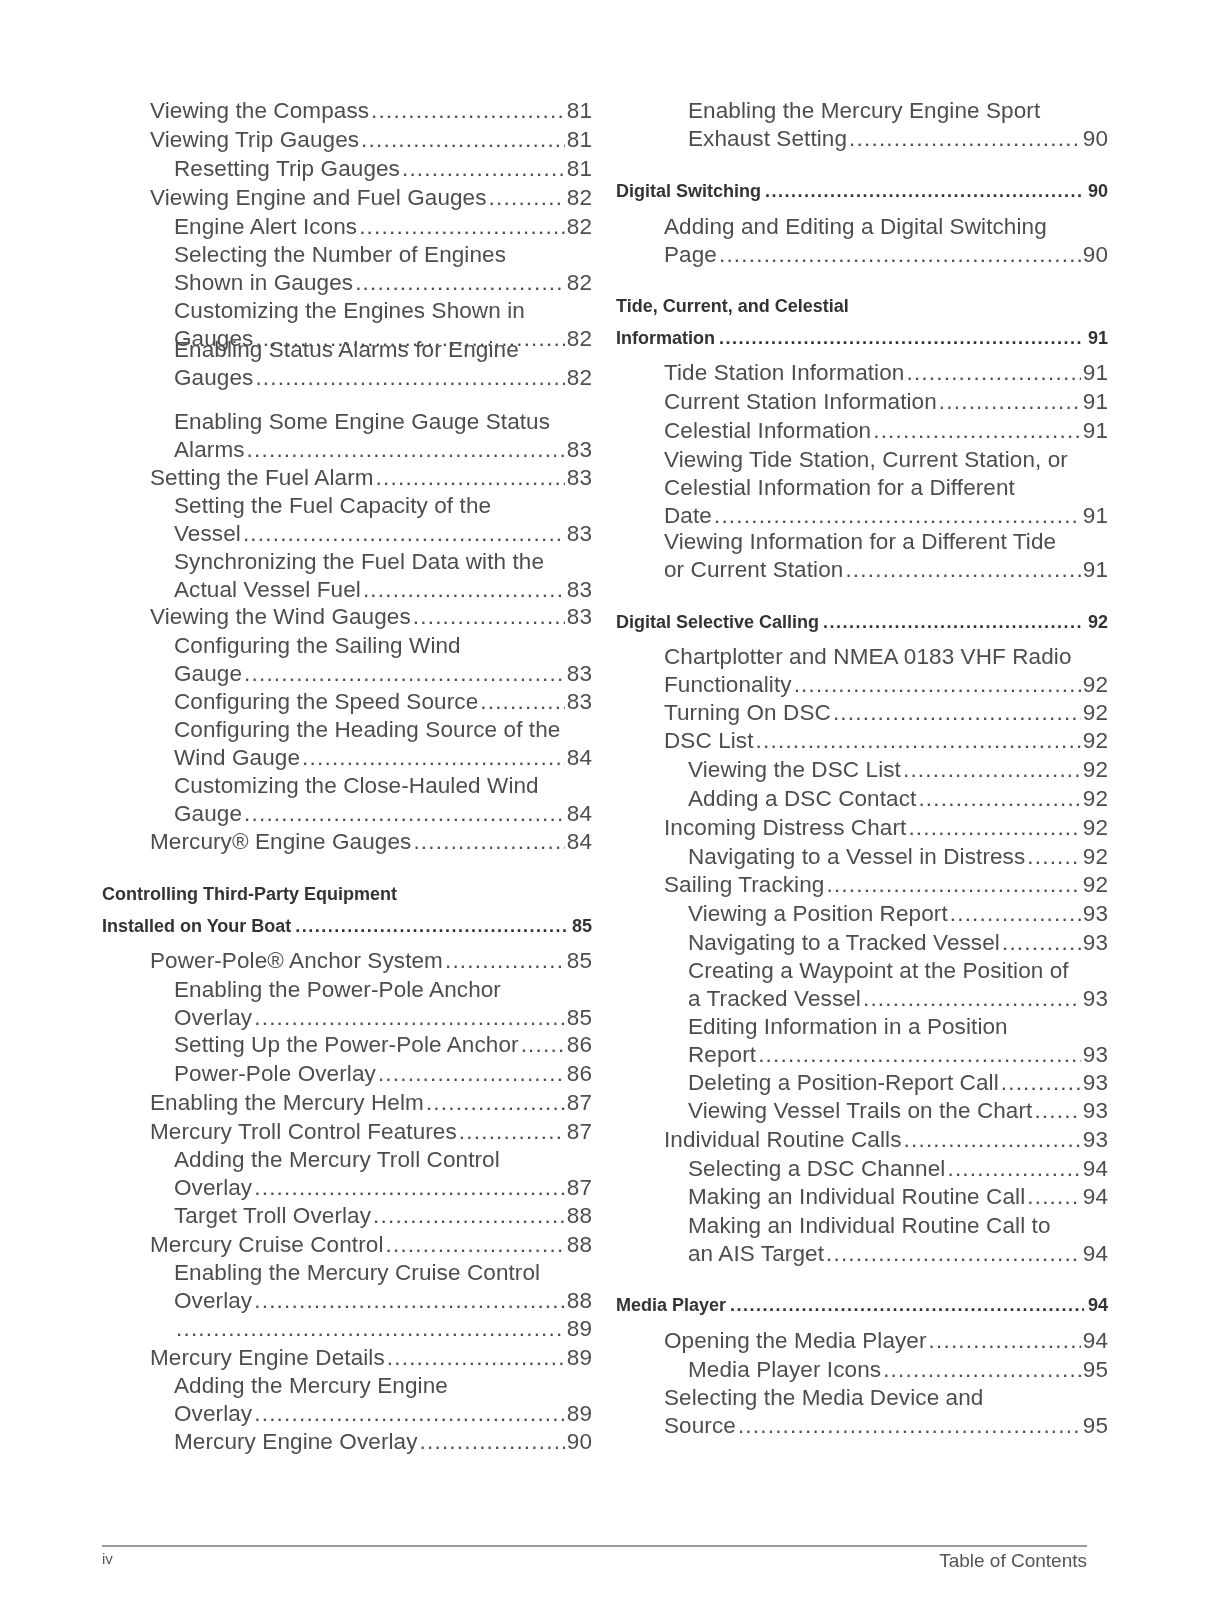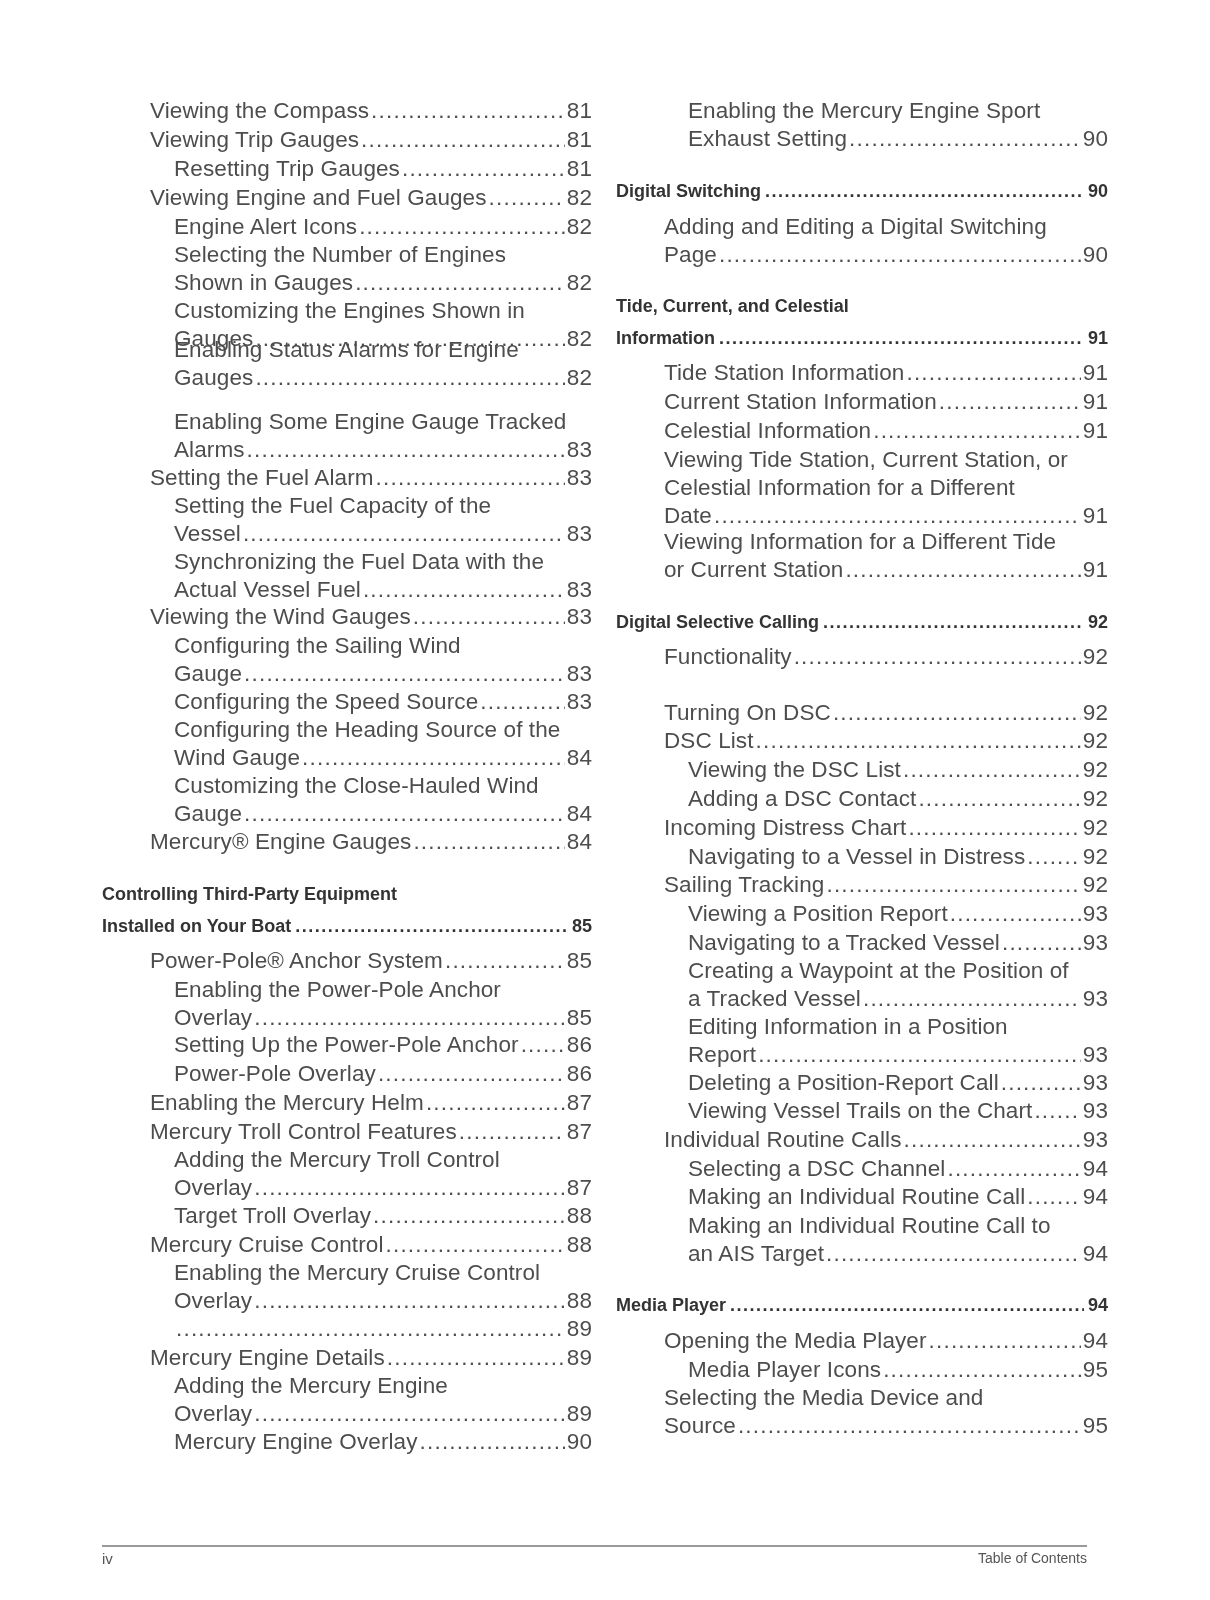--- a/index.html
+++ b/index.html
@@ -16,21 +16,21 @@
   .entry .txt{white-space:nowrap;}
   .entry .dots{flex:1;overflow:hidden;white-space:nowrap;margin:0 2px;}
   .entry .dots::before{content:"................................................................................................................................................";letter-spacing:1.2px;}
   .entry .pg{white-space:nowrap;}
   .head{position:absolute;left:0;right:0;color:#333;font-weight:bold;font-size:18px;line-height:32px;}
   .head .ln{display:flex;align-items:baseline;white-space:nowrap;}
   .head .dots{flex:1;overflow:hidden;white-space:nowrap;margin:0 4px;}
   .head .dots::before{content:"................................................................................................................................................";letter-spacing:1.5px;}
   .footer-rule{position:absolute;left:102px;width:985px;top:1545px;height:2px;background:#9a9a9a;}
   .footer-left{position:absolute;left:102px;top:1550px;font-size:15px;color:#555;}
-  .footer-right{position:absolute;right:123px;top:1550px;font-size:14px;color:#555;}
+  .footer-right{position:absolute;right:123px;top:1550px;font-size:19px;color:#555;}
 </style>
 </head>
 <body>
 
 <div class="col col-left" id="col-left">
     <div class="entry l1" style="top: 97px;">
       <div class="ln">
         <span class="txt">Viewing the Compass</span>
         <span class="dots"></span>
         <span class="pg">81</span>
@@ -89,21 +89,21 @@
         <span class="txt">Enabling Status Alarms for Engine</span>
       </div>
       <div class="ln">
         <span class="txt">Gauges</span>
         <span class="dots"></span>
         <span class="pg">82</span>
       </div>
     </div>
     <div class="entry l2" style="top: 408px;">
       <div class="ln">
-        <span class="txt">Enabling Some Engine Gauge Tracked</span>
+        <span class="txt">Enabling Some Engine Gauge Status</span>
       </div>
       <div class="ln">
         <span class="txt">Alarms</span>
         <span class="dots"></span>
         <span class="pg">83</span>
       </div>
     </div>
     <div class="entry l1" style="top: 464px;">
       <div class="ln">
         <span class="txt">Setting the Fuel Alarm</span>
@@ -385,20 +385,23 @@
       </div>
     </div>
     <div class="head" style="top: 606px;">
       <div class="ln">
         <span class="txt">Digital Selective Calling</span>
         <span class="dots"></span>
         <span class="pg">92</span>
       </div>
     </div>
     <div class="entry l2r" style="top: 643px;">
+      <div class="ln">
+        <span class="txt">Chartplotter and NMEA 0183 VHF Radio</span>
+      </div>
       <div class="ln">
         <span class="txt">Functionality</span>
         <span class="dots"></span>
         <span class="pg">92</span>
       </div>
     </div>
     <div class="entry l2r" style="top: 699px;">
       <div class="ln">
         <span class="txt">Turning On DSC</span>
         <span class="dots"></span>

